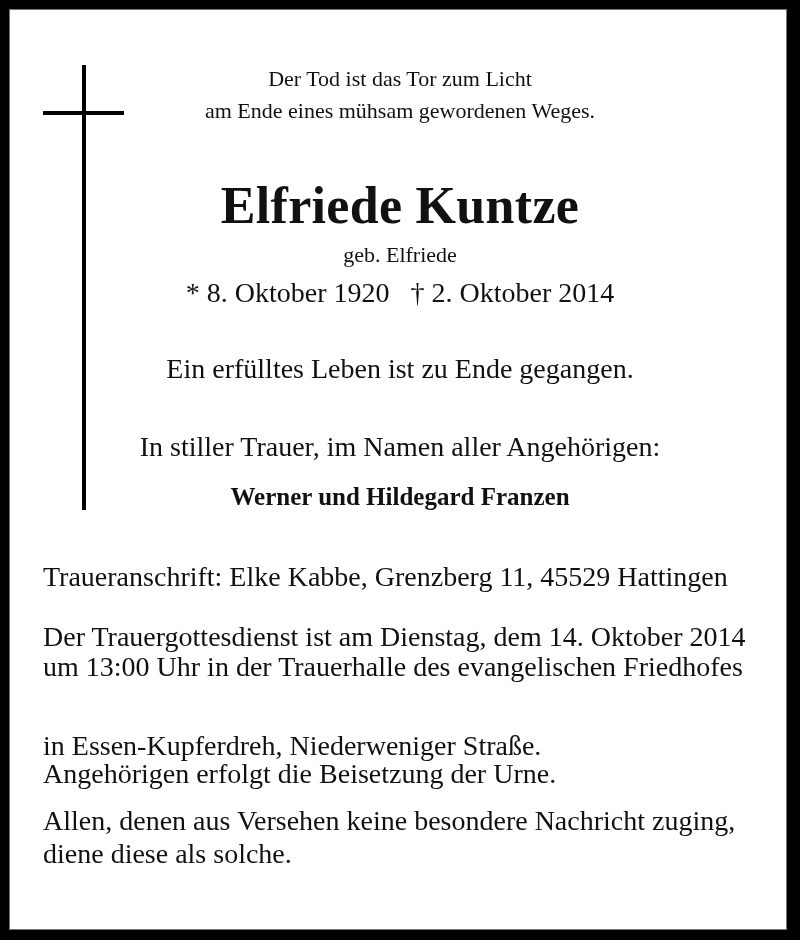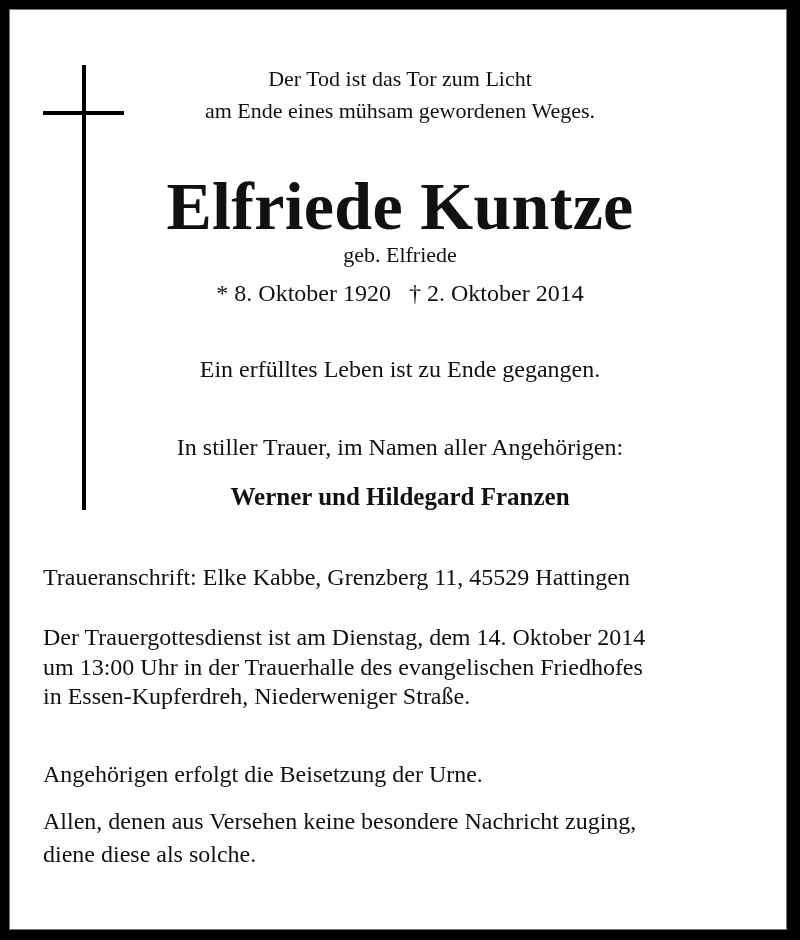--- a/index.html
+++ b/index.html
@@ -5,22 +5,22 @@
   html, body { margin:0; padding:0; }
   body { width:800px; height:940px; background:#000; position:relative; overflow:hidden;
          font-family:"Liberation Serif", "DejaVu Serif", serif; color:#111; }
   .paper { position:absolute; left:9px; top:9px; width:778px; height:921px; background:#fff;
            border-right:1px solid #777; border-bottom:1px solid #777; border-top:1px solid #777; border-left:1px solid #777; box-sizing:border-box; }
   .cross-v { position:absolute; left:82px; top:65px; width:4px; height:445px; background:#000; }
   .cross-h { position:absolute; left:43px; top:111px; width:81px; height:4px; background:#000; }
   .c { position:absolute; left:60px; width:680px; text-align:center; white-space:nowrap; }
   .l { position:absolute; left:43px; white-space:nowrap; }
   .t22 { font-size:22px; line-height:26px; }
-  .t24 { font-size:24px; line-height:30px; }
-  .name { font-size:68px; font-weight:bold; line-height:56px; letter-spacing:0.3px; }
+  .t24 { font-size:28px; line-height:30px; }
+  .name { font-size:52px; font-weight:bold; line-height:56px; letter-spacing:0.3px; }
   .bold24 { font-size:25px; font-weight:bold; line-height:30px; }
 </style>
 </head>
 <body>
 
 <div class="paper"></div>
 <div class="cross-v"></div>
 <div class="cross-h"></div>
 
 <div class="c t22" style="top:66px;">Der Tod ist das Tor zum Licht</div>
@@ -31,18 +31,18 @@
 <div class="c t24" style="top:278px; white-space:pre;">* 8. Oktober 1920   † 2. Oktober 2014</div>
 
 <div class="c t24" style="top:354px;">Ein erfülltes Leben ist zu Ende gegangen.</div>
 <div class="c t24" style="top:432px;">In stiller Trauer, im Namen aller Angehörigen:</div>
 <div class="c bold24" style="top:482px;">Werner und Hildegard Franzen</div>
 
 <div class="l t24" style="top:562px;">Traueranschrift: Elke Kabbe, Grenzberg 11, 45529 Hattingen</div>
 
 <div class="l t24" style="top:622px;">Der Trauergottesdienst ist am Dienstag, dem 14. Oktober 2014</div>
 <div class="l t24" style="top:652px;">um 13:00 Uhr in der Trauerhalle des evangelischen Friedhofes</div>
-<div class="l t24" style="top:681px;">in Essen-Kupferdreh, Niederweniger Straße.</div>
+<div class="l t24" style="top:731px;">in Essen-Kupferdreh, Niederweniger Straße.</div>
 
 <div class="l t24" style="top:759px;">Angehörigen erfolgt die Beisetzung der Urne.</div>
 
 <div class="l t24" style="top:806px;text-align:right;">Allen, denen aus Versehen keine besondere Nachricht zuging,</div>
 <div class="l t24" style="top:839px;">diene diese als solche.</div>
 
 </body></html>

